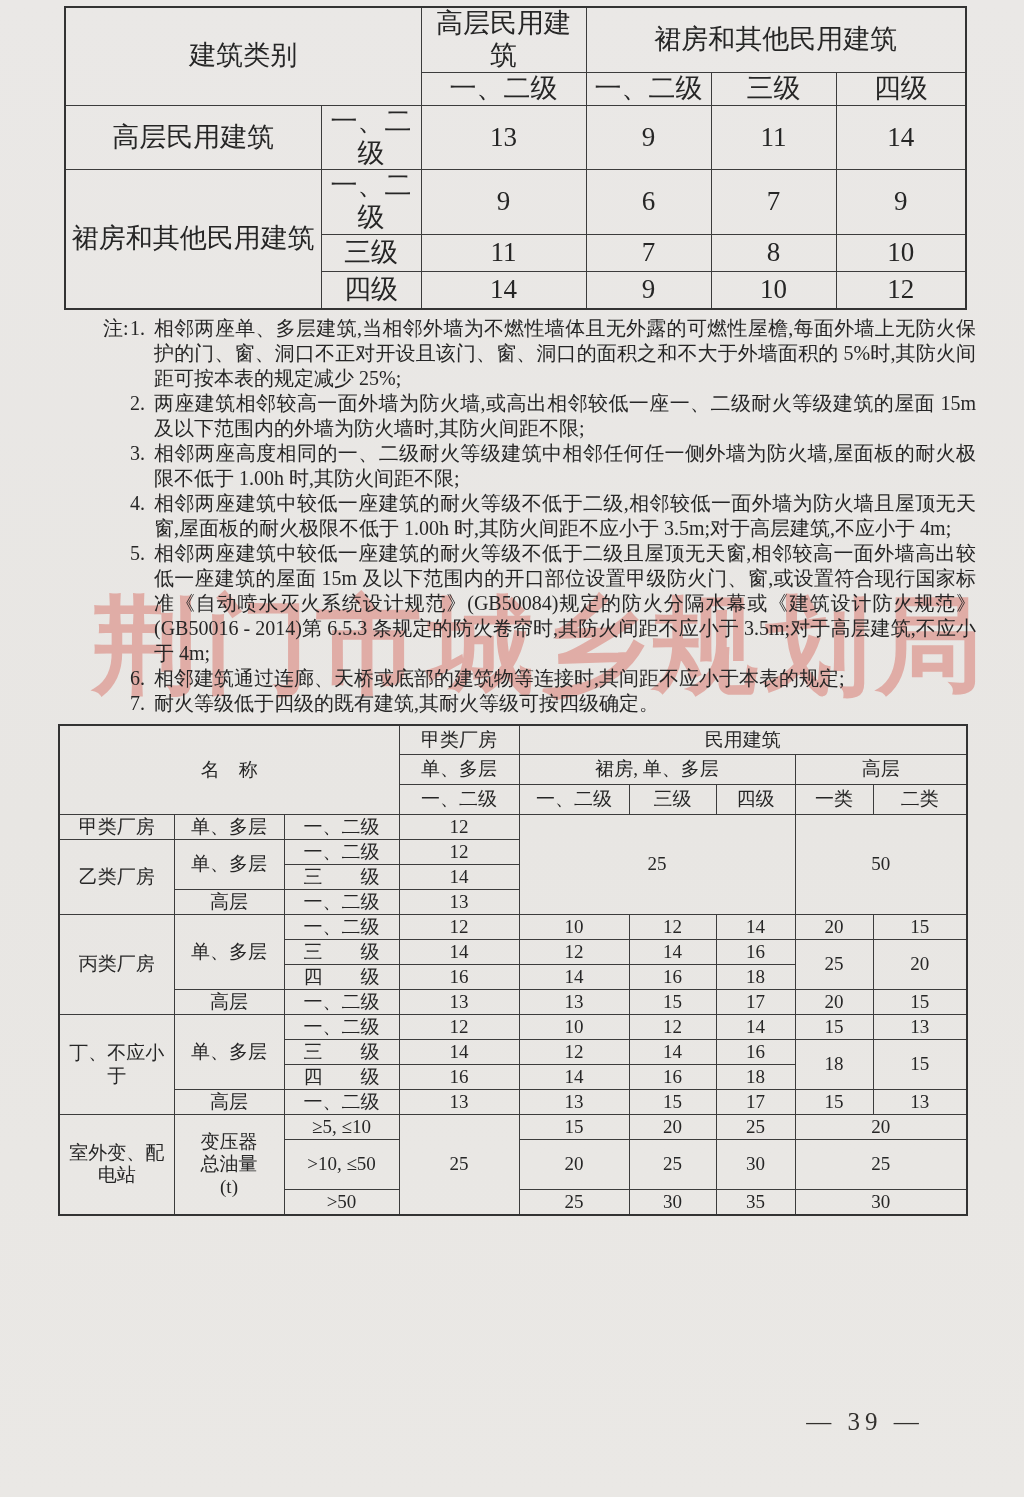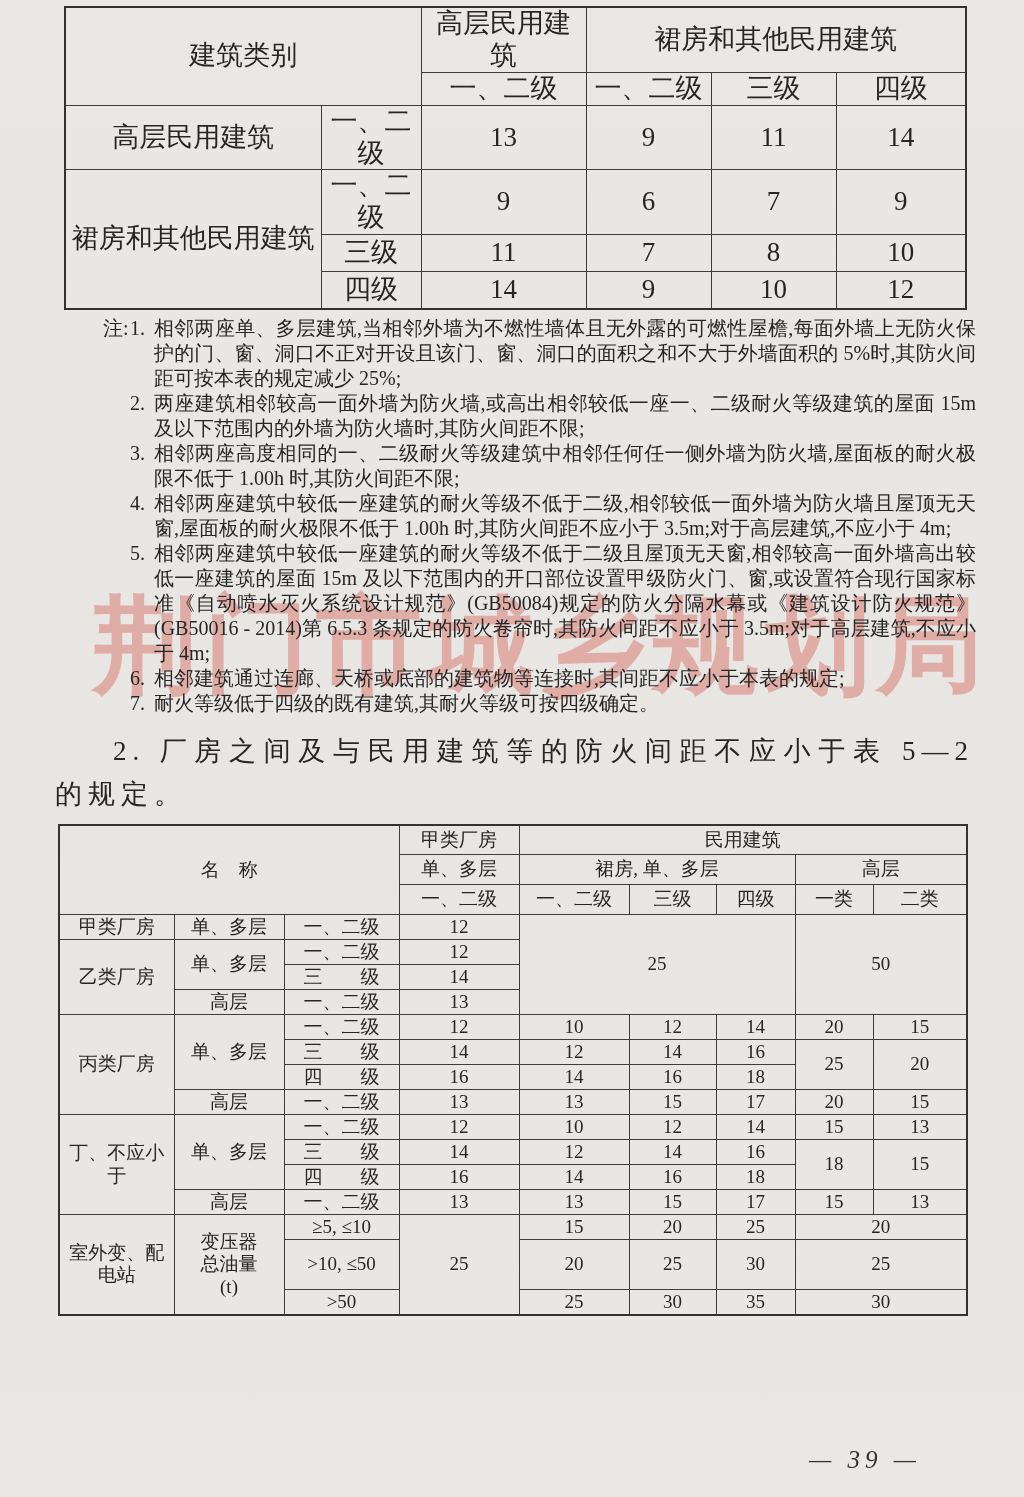--- a/index.html
+++ b/index.html
@@ -41,22 +41,22 @@
   .note-item { display:flex; }
   .note-spacer { width:27px; flex:none; }
   .note-prefix { width:27px; flex:none; }
   .note-num { width:24px; flex:none; }
   .note-text { flex:1; text-align:justify; }
   .para {
     margin:14px 50px 0 55px; font-size:27px; line-height:43px;
     letter-spacing:6px; text-indent:58px; text-align:justify;
   }
   .page-number {
-    position:absolute; top:1440px; left:780px; width:170px; text-align:center;
-    font-size:25px; letter-spacing:5px; color:#33312e;font-style:italic;
+    position:absolute; top:1402px; left:780px; width:170px; text-align:center;
+    font-size:25px; letter-spacing:5px; color:#33312e;
   }
 </style>
 </head>
 <body>
 
 <div class="page">
 
   <div class="watermark">荆门市城乡规划局</div>
 
   <div class="content">
@@ -149,21 +149,20 @@
         <span class="note-num">6.</span>
         <span class="note-text">相邻建筑通过连廊、天桥或底部的建筑物等连接时,其间距不应小于本表的规定;</span>
       </div>
       <div class="note-item">
         <span class="note-spacer"></span>
         <span class="note-num">7.</span>
         <span class="note-text">耐火等级低于四级的既有建筑,其耐火等级可按四级确定。</span>
       </div>
     </div>
 
-    <p class="para">2. 厂房之间及与民用建筑等的防火间距不应小于表 5—2 的规定。</p>
 
 
     <table class="t2">
       <colgroup>
         <col style="width:115px">
           <col style="width:110px">
           <col style="width:115px">
         <col style="width:120px">
           <col style="width:110px">
           <col style="width:87px">

